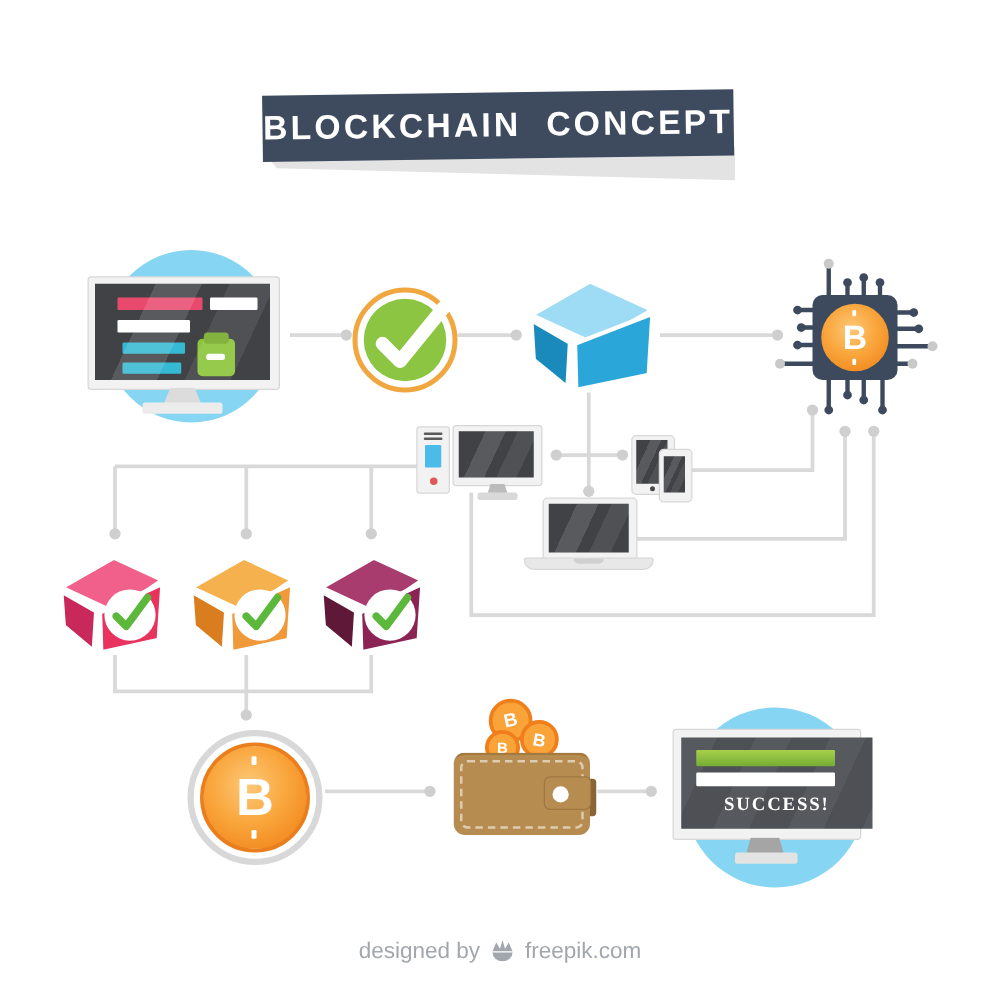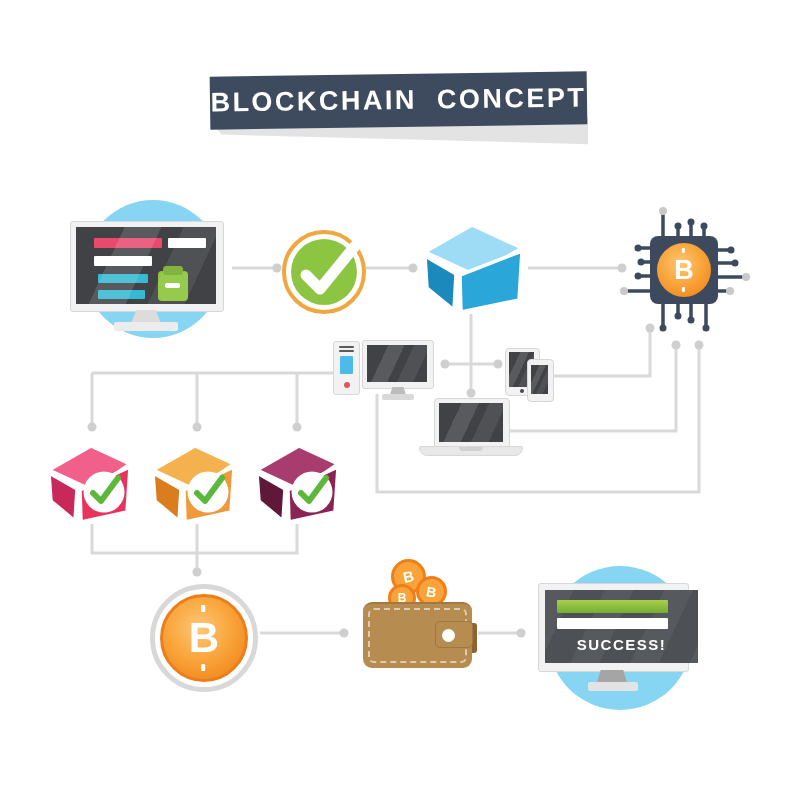--- a/index.html
+++ b/index.html
@@ -259,24 +259,32 @@
   <div class="abs" style="left:464px;top:623px;width:13px;height:30px;background:#8a6434;border-radius:3px;"></div>
   <div class="abs wallet-body">
     <div class="stitch"></div>
   </div>
   <div class="abs" style="left:435px;top:621px;width:38px;height:27px;background:#b78c50;border:1px solid #9e7743;border-radius:5px;box-sizing:border-box;">
     <div class="bar" style="left:6px;top:7px;width:13px;height:13px;border-radius:50%;background:#fff;"></div>
   </div>
 
   <div class="abs halo" style="left:548px;top:566px;width:144px;height:144px;"></div>
   <div class="abs frame" style="left:538px;top:583px;width:149px;height:87px;">
-    <div class="screen success-screen abs" style="left:6px;top:6px;width:153px;height:73px;">
+    <div class="screen success-screen abs" style="left:6px;top:6px;width:153px;height:73px;font-family:Liberation Serif, serif;">
       <div class="stripes"></div>
       <div class="bar" style="left:12px;top:10px;width:111px;height:13px;background:linear-gradient(#a8cf4a,#74ad35);"></div>
       <div class="bar" style="left:12px;top:28px;width:111px;height:11px;background:#fff;"></div>
       <div class="success-text" style="top:46px;">SUCCESS!</div>
     </div>
   </div>
   <div class="abs" style="left:597px;top:670px;width:30px;height:13px;background:#a5a5a5;clip-path:polygon(12% 0,88% 0,100% 100%,0 100%);"></div>
   <div class="abs" style="left:588px;top:682px;width:50px;height:9px;background:#e3e3e3;border-radius:2px;"></div>
 
+  <div class="abs footer">
+    <span>designed by</span>
+    <svg width="22" height="20" viewBox="0 0 22 20">
+      <polygon points="3,10 6,3 9,8 11,1 13,8 16,3 19,10" fill="#a2a7ae"></polygon>
+      <path d="M3,11 a8,7 0 0 0 16,0 z" fill="#a2a7ae"></path>
+    </svg>
+    <span>freepik.com</span>
+  </div>
 
 </div>
 
 </body></html>

